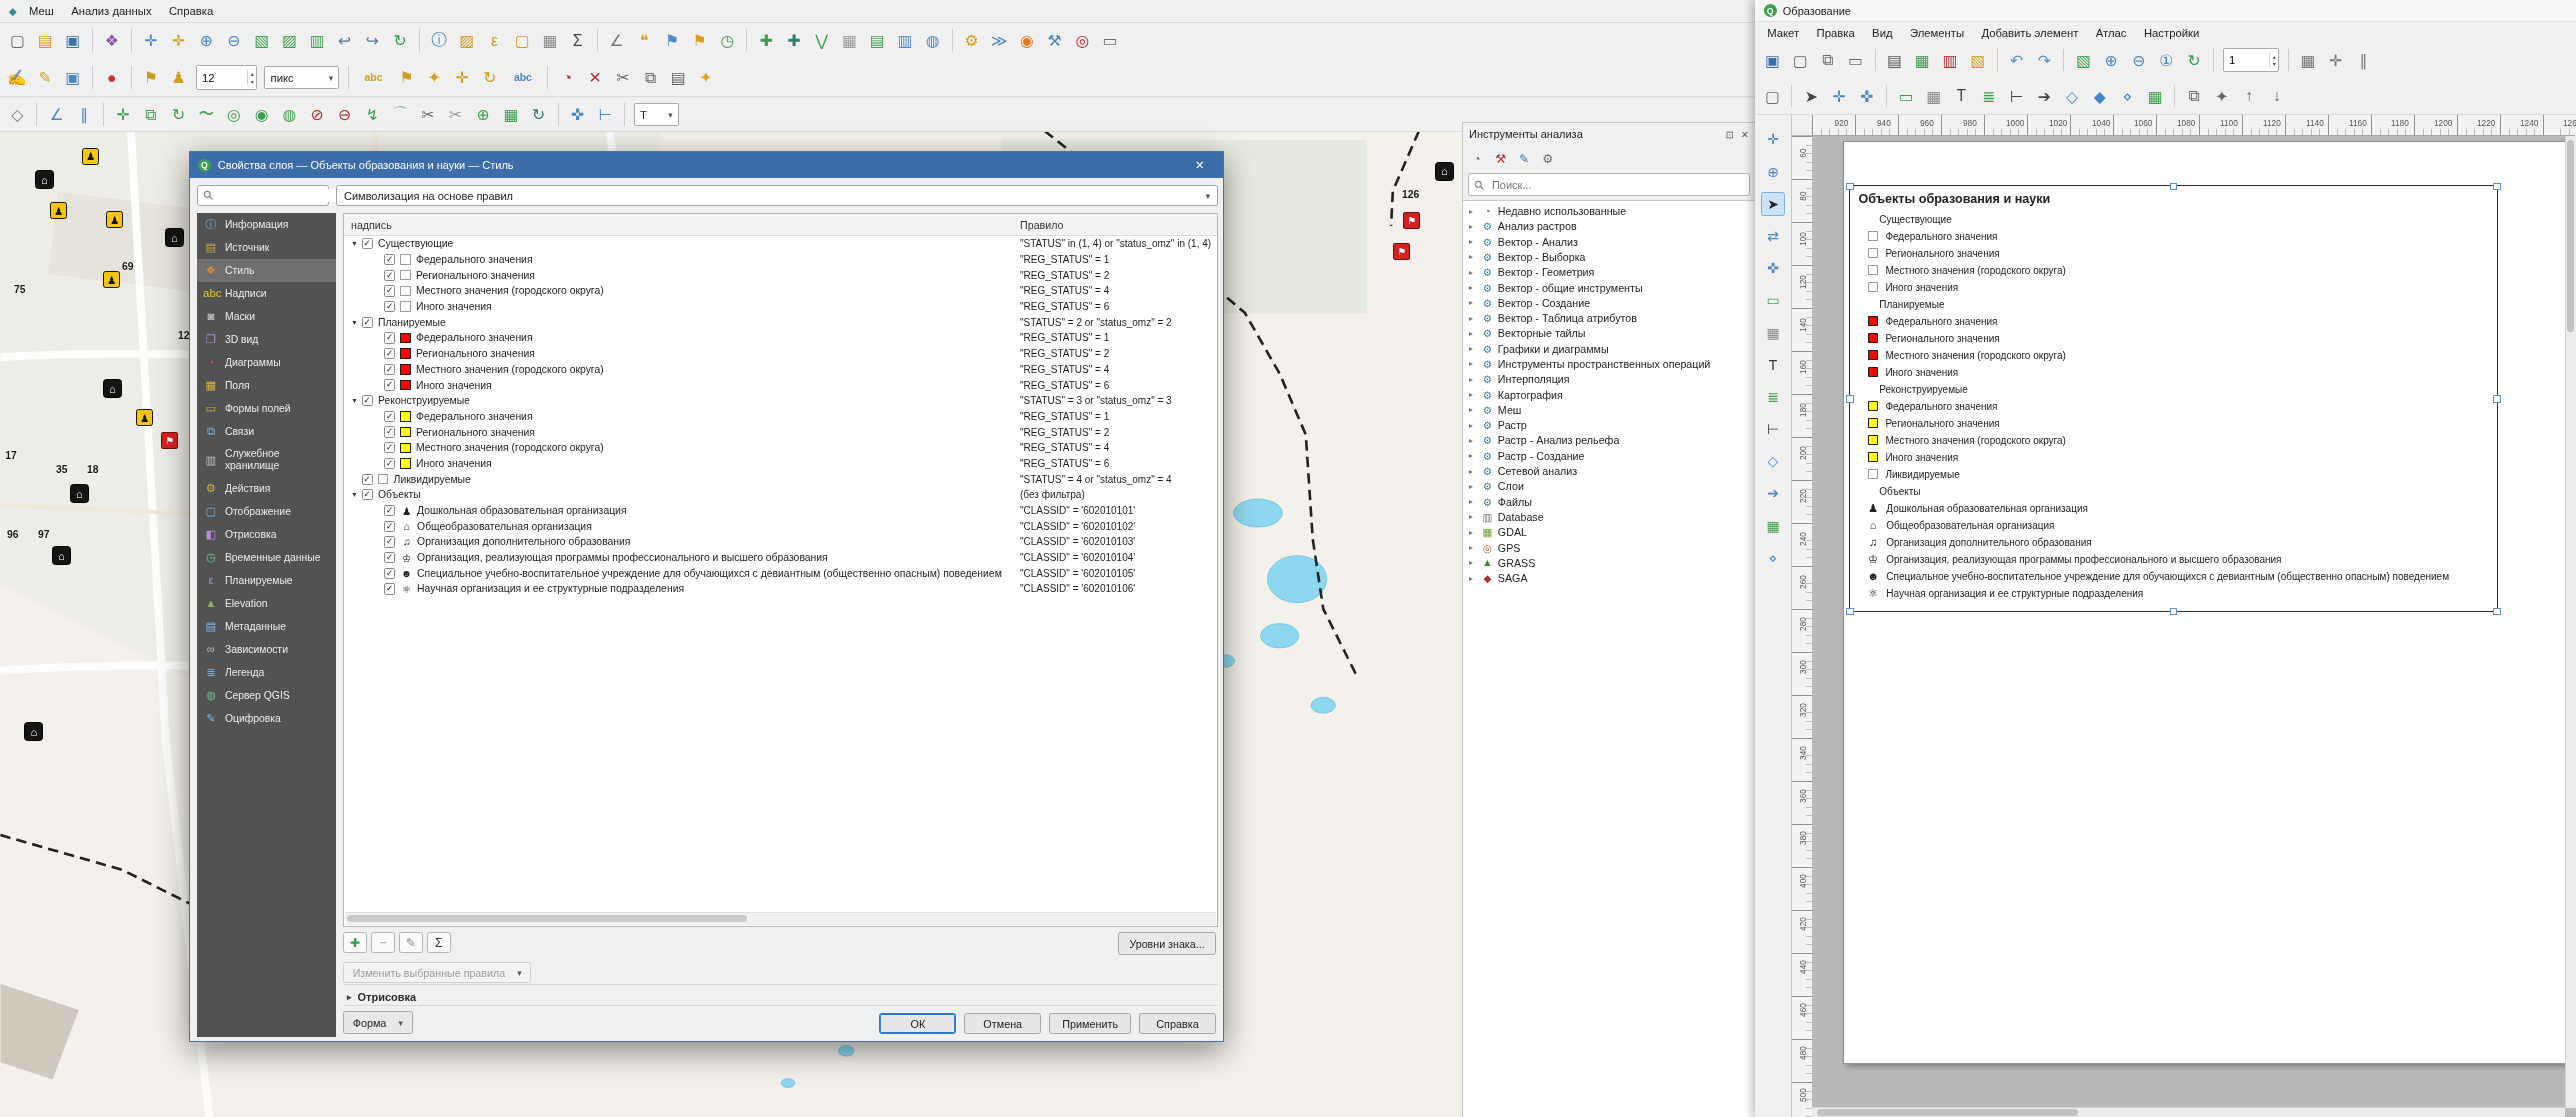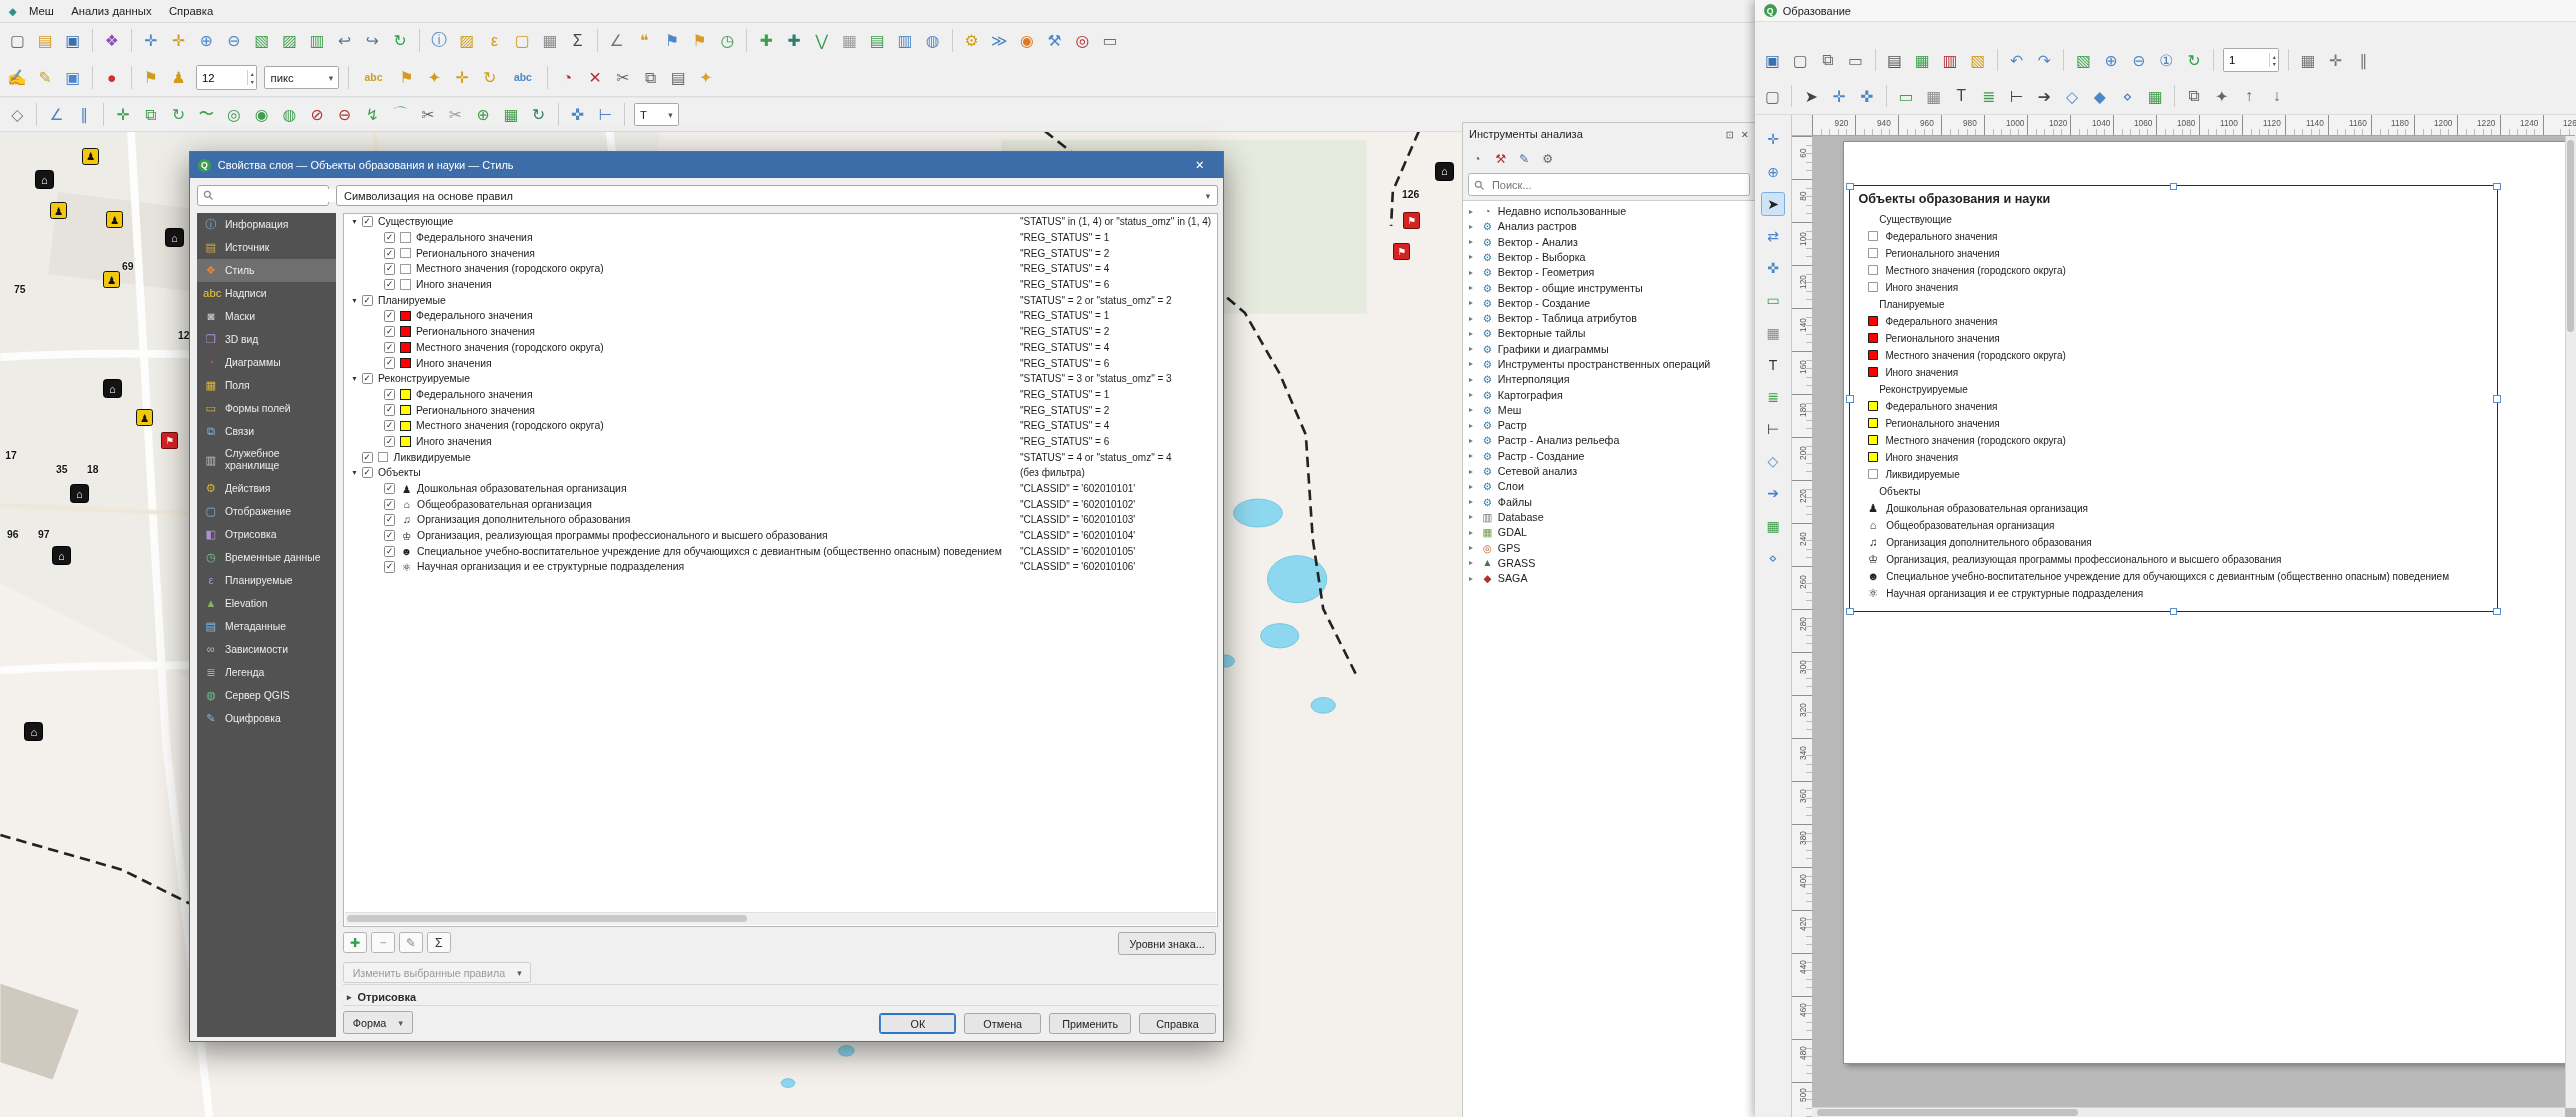--- a/index.html
+++ b/index.html
@@ -624,20 +624,31 @@
           <span>SAGA</span>
         </div>
       </div>
   </div>
 
   <div id="layout">
     <div class="lt-title">
       <span class="q-logo">Q</span>
       <span>Образование</span>
     </div>
+    <div class="lt-menu">
+      <span id="layoutMenuHost" style="display:flex;height:100%;">
+          <span class="menu-item">Макет</span>
+          <span class="menu-item">Правка</span>
+          <span class="menu-item">Вид</span>
+          <span class="menu-item">Элементы</span>
+          <span class="menu-item">Добавить элемент</span>
+          <span class="menu-item">Атлас</span>
+          <span class="menu-item">Настройки</span>
+        </span>
+    </div>
     <div id="ltbA" class="ltb">
         <span class="tb-btn">
           <span style="color: rgb(58, 111, 176);">▣</span>
         </span>
         <span class="tb-btn">
           <span style="color: rgb(107, 107, 107);">▢</span>
         </span>
         <span class="tb-btn">
           <span style="color: rgb(107, 107, 107);">⧉</span>
         </span>
@@ -1064,20 +1075,24 @@
         <div class="sb-item">
           <span class="sb-ic" style="color: rgb(111, 191, 143);">◍</span>
           <span>Сервер QGIS</span>
         </div>
         <div class="sb-item">
           <span class="sb-ic" style="color: rgb(122, 179, 224);">✎</span>
           <span>Оцифровка</span>
         </div>
       </div>
     <div id="tree">
+      <div class="rt-head">
+        <span class="h1">надпись</span>
+        <span class="h2">Правило</span>
+      </div>
       <div id="ruleRows">
           <div class="rt-row">
             <span class="rt-ind" style="width: 3.5px;"></span>
             <span class="twisty">▾</span>
             <span class="cb">✓</span>
             <span class="rlabel">Существующие</span>
             <span class="rrule">"STATUS" in (1, 4) or "status_omz" in (1, 4)</span>
           </div>
           <div class="rt-row">
             <span class="rt-ind" style="width: 26px;"></span>

